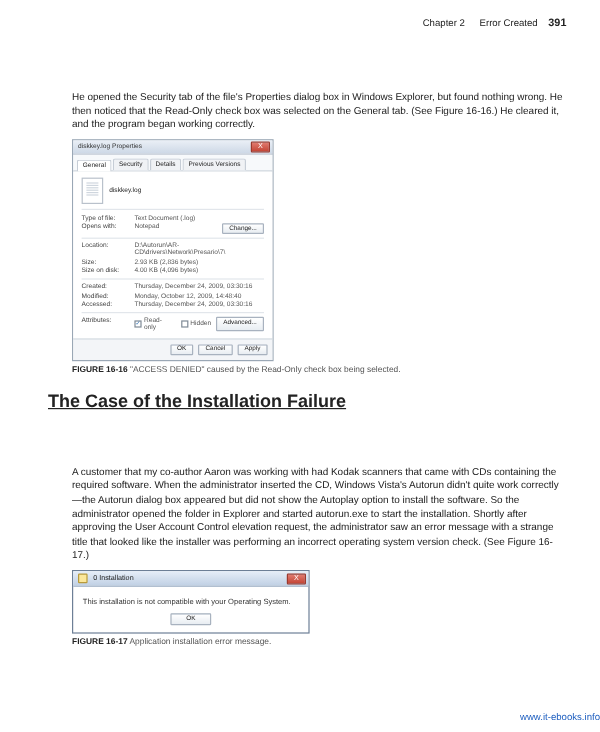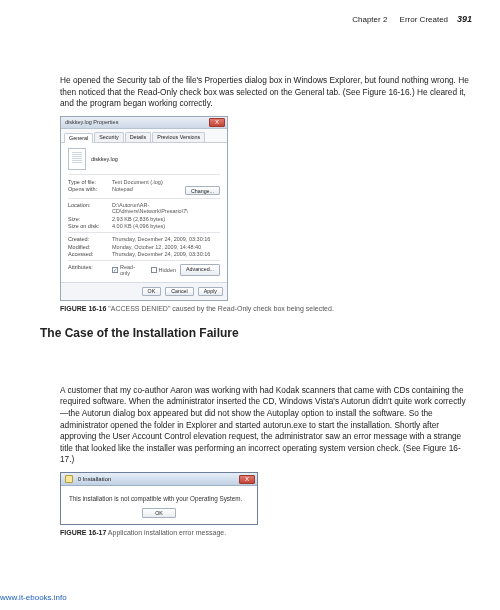--- a/index.html
+++ b/index.html
@@ -11,21 +11,21 @@
       color: #222;
       position: relative;
       overflow: hidden;
     }
     .header {
       text-align: right;
       padding: 14px 28px 6px 0;
       font-size: 8px;
     }
     .header .chapter { margin-right: 10px; }
-    .header .pagenum { font-weight: 700; font-size: 9px; font-style: italic; }
+    .header .pagenum { font-weight: 700; font-size: 9px; }
     .body-text {
       font-size: 8.3px;
       line-height: 1.4;
       padding: 0 28px 0 60px;
       margin-bottom: 6px;
       margin-top: 45px;
     }
     
     .props-wrap { margin: 4px 0 4px 60px; }
     .props-dialog {
@@ -92,22 +92,23 @@
     .props-foot {
       display:flex; justify-content:flex-end; gap:4px;
       padding:4px; background:#f3f5f8; border-top:1px solid #d6dce3;
     }
     .caption {
       font-size: 7px; color:#555;
       margin: 4px 0 0 60px;
     }
     .caption b { color:#222; font-weight:700; }
     .h2 {
-      font-size: 12px; font-weight:700;
+      font-size: 15px; font-weight:700;
       margin: 14px 0 6px 40px;
+      text-decoration: underline;
     }
     
     .install-wrap { margin: 6px 0 2px 60px; }
     .install-dialog {
       width: 198px;
       border:1px solid #6d7f96;
       background:#fff;
       font-size:6px;
     }
     .install-titlebar {
@@ -119,21 +120,21 @@
     }
     .install-titlebar .ico {
       width:8px;height:8px;border:1px solid #b89a3a; background:#fbe79a;
       display:inline-block; margin-right:3px; vertical-align:middle;
       border-radius:1px;
     }
     .install-body { padding: 9px 8px 8px 8px; font-size:6.3px; color:#333; }
     .install-foot { text-align:center; padding: 0 0 8px 0; }
     .footer-link {
       position:absolute; bottom:8px; left:0; right:0;
-      text-align:left; font-size:8px;
+      text-align:right; font-size:8px;
     }
     .footer-link a { color:#2060c0; text-decoration:none; }
   </style>
 </head>
 <body>
 
 <div class="header">
   <span class="chapter">Chapter 2</span>
   <span>Error Created</span>
   &nbsp;&nbsp;

